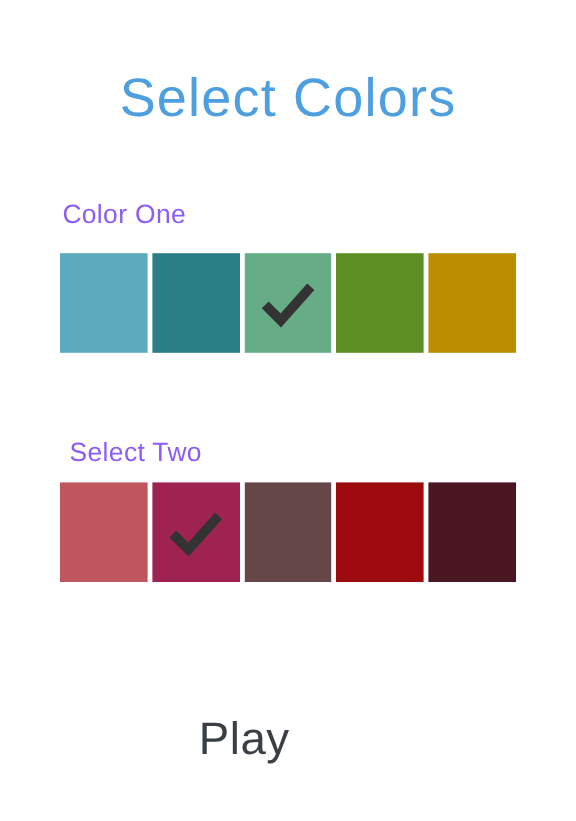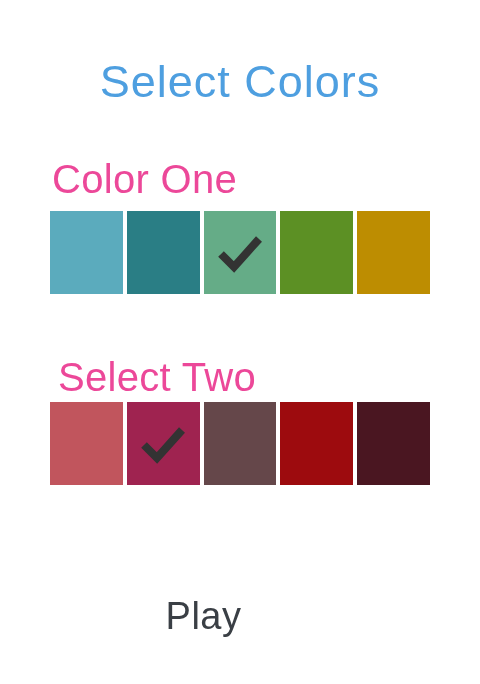--- a/index.html
+++ b/index.html
@@ -34,24 +34,24 @@
     color: #4e9fe0;
     font-family: "Liberation Sans", sans-serif;
     line-height: 56px;
     white-space: nowrap;
     margin-top: 20px;
   }
 
   
   .section-label {
     position: absolute;
-    font-size: 40px;
+    font-size: 22px;
     font-weight: 300;
     letter-spacing: 0.3px;
-    color: #ec4899;
+    color: #8b5cf6;
     font-family: "Liberation Sans", sans-serif;
     line-height: 36px;
     white-space: nowrap;
   }
   .label-one {
     left: 52px;
     top: 161px;
   }
   .label-two {
     left: 58px;

